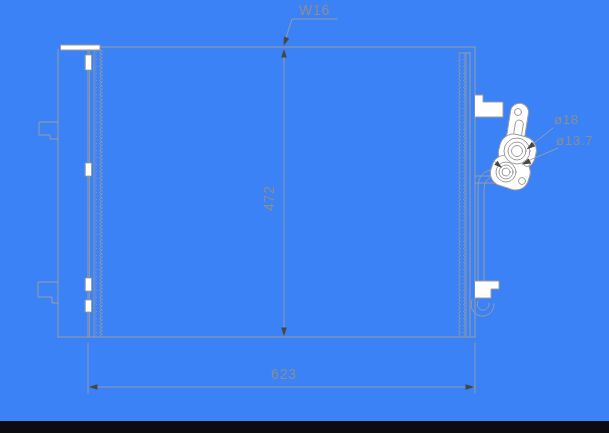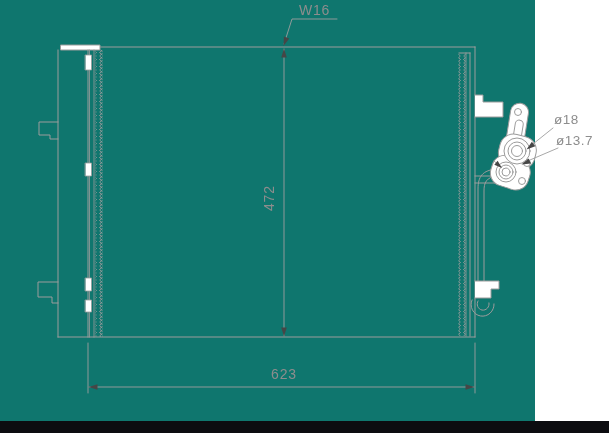--- a/index.html
+++ b/index.html
@@ -1,16 +1,16 @@
 <!DOCTYPE html>
 <html><head>
 <meta charset="utf-8">
 <style>
   html,body{margin:0;padding:0;background:#ffffff;width:609px;height:433px;overflow:hidden;}
-  .stage{position:relative;width:535px;height:433px;background:#0f766e;font-family:"Liberation Sans",sans-serif;}
+  .stage{position:relative;width:609px;height:433px;background:#3b82f6;font-family:"Liberation Sans",sans-serif;}
   svg{position:absolute;left:0;top:0;display:block;}
   .dim-text{font-family:"Liberation Sans","DejaVu Sans",sans-serif;font-size:14px;letter-spacing:0.8px;font-weight:400;}
   .dim-text-small{font-family:"Liberation Sans","DejaVu Sans",sans-serif;font-size:13.5px;letter-spacing:0.5px;font-weight:400;}
 </style>
 </head>
 <body>
 
 <div class="stage">
 <svg width="609" height="433" viewBox="0 0 609 433">
 

